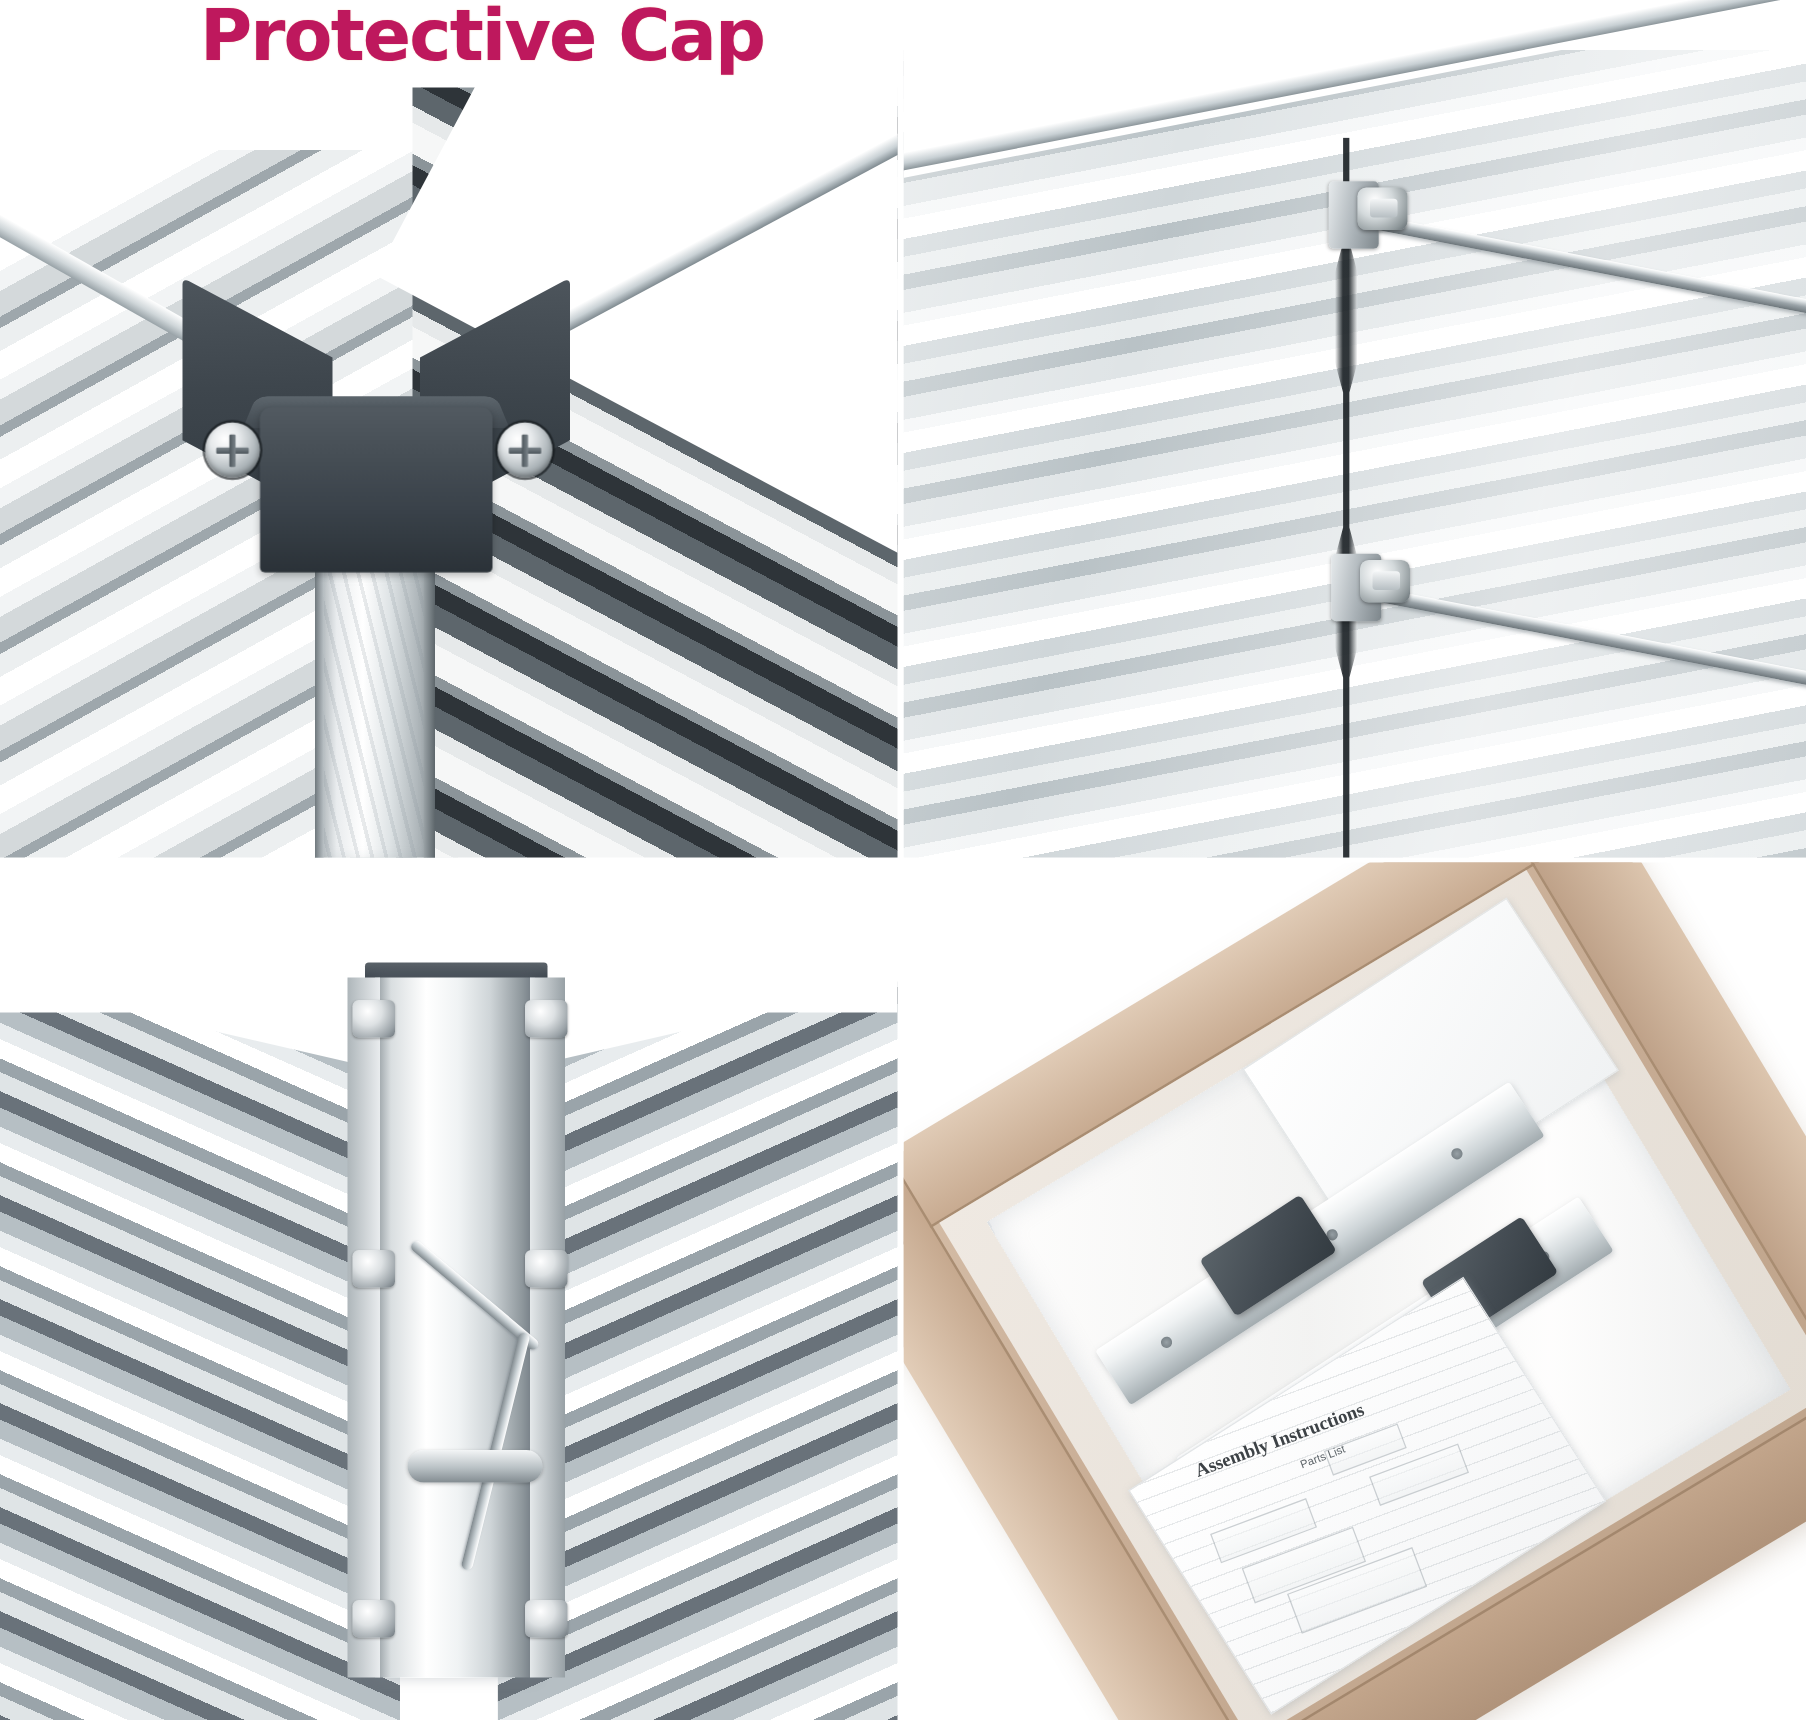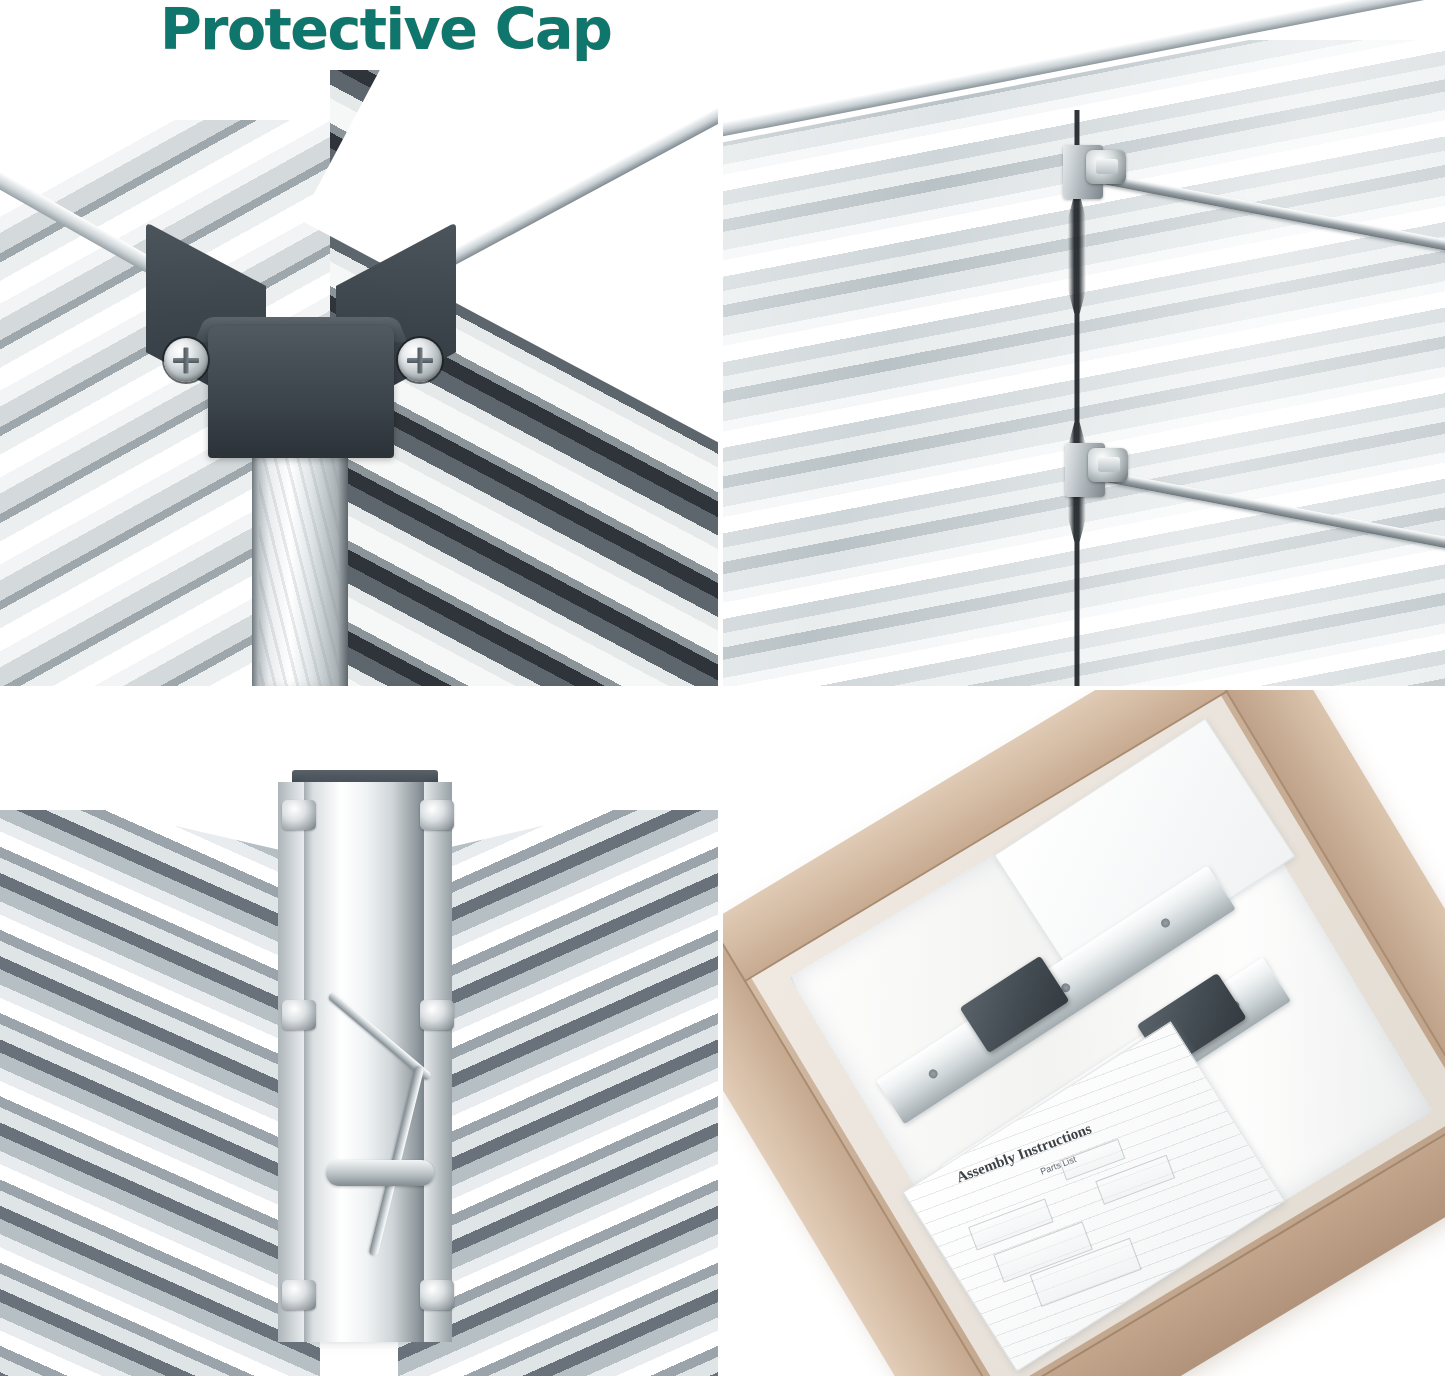--- a/index.html
+++ b/index.html
@@ -14,21 +14,21 @@
   
   .quad { position:absolute; overflow:hidden; }
   #quad-tl { left:0;    top:0;    width:718px; height:686px; }
   #quad-tr { left:723px;top:0;    width:722px; height:686px; }
   #quad-bl { left:0;    top:690px;width:718px; height:686px; }
   #quad-br { left:723px;top:690px;width:722px; height:686px; }
 
   
   .title {
     position:absolute; z-index:40;
-    color:#0f766e;
+    color:#be185d;
     font-weight:bold;
     white-space:nowrap;
     line-height:1;
     letter-spacing:-0.5px;
     text-shadow:0 0 1px rgba(224,97,43,.45);
   }
   #title-protective-cap { left:160px; top:1px;   font-size:57px; font-family:"DejaVu Sans", sans-serif; letter-spacing:-1.5px; }
 
   
   .tl-photo { position:absolute; inset:0; background:#ffffff; }

